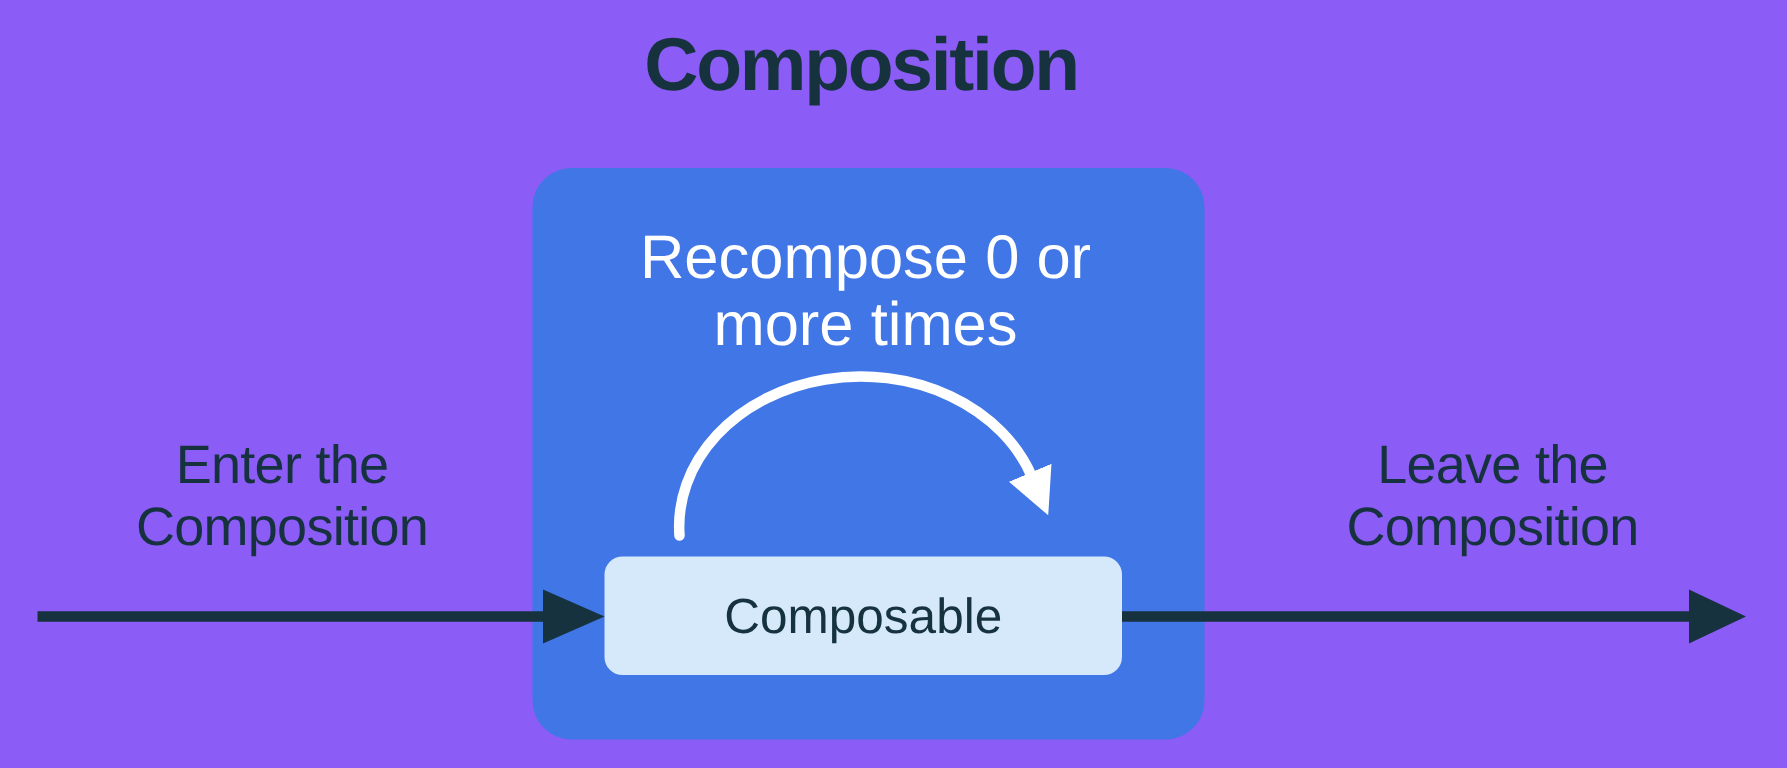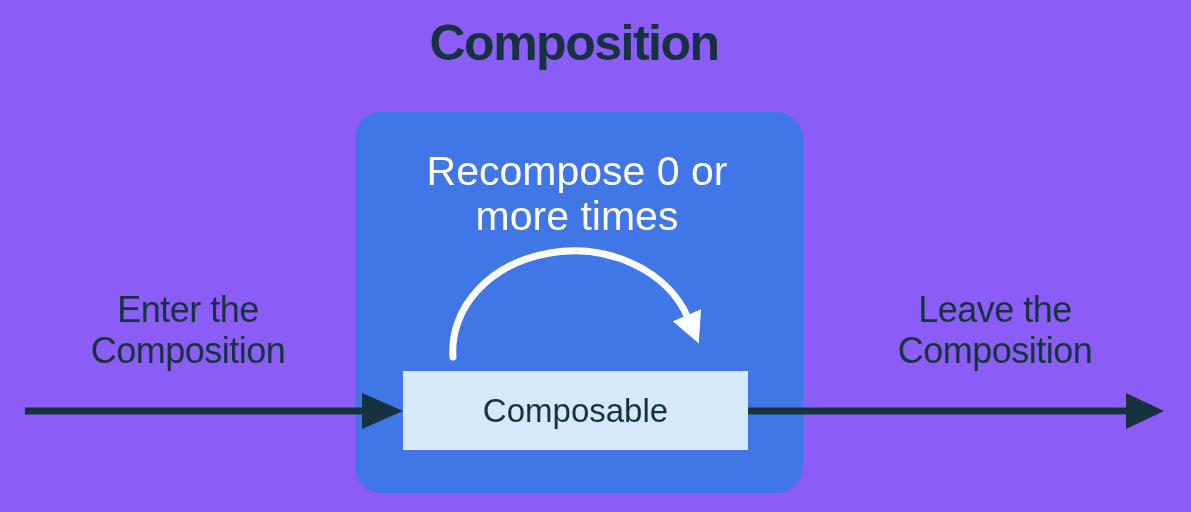--- a/index.html
+++ b/index.html
@@ -59,21 +59,21 @@
     text-align: center;
     white-space: pre-line;
   }
   .composable-box {
     position: absolute;
     left: 403px;
     top: 371px;
     width: 345px;
     height: 79px;
     background: #D6E9FB;
-    border-radius: 0;
+    border-radius: 12px;
     display: flex;
     align-items: center;
     justify-content: center;
   }
   .composable-box .label {
     font-size: 33px;
     color: #16323F;
   }
   svg.arrow-layer {
     position: absolute;

